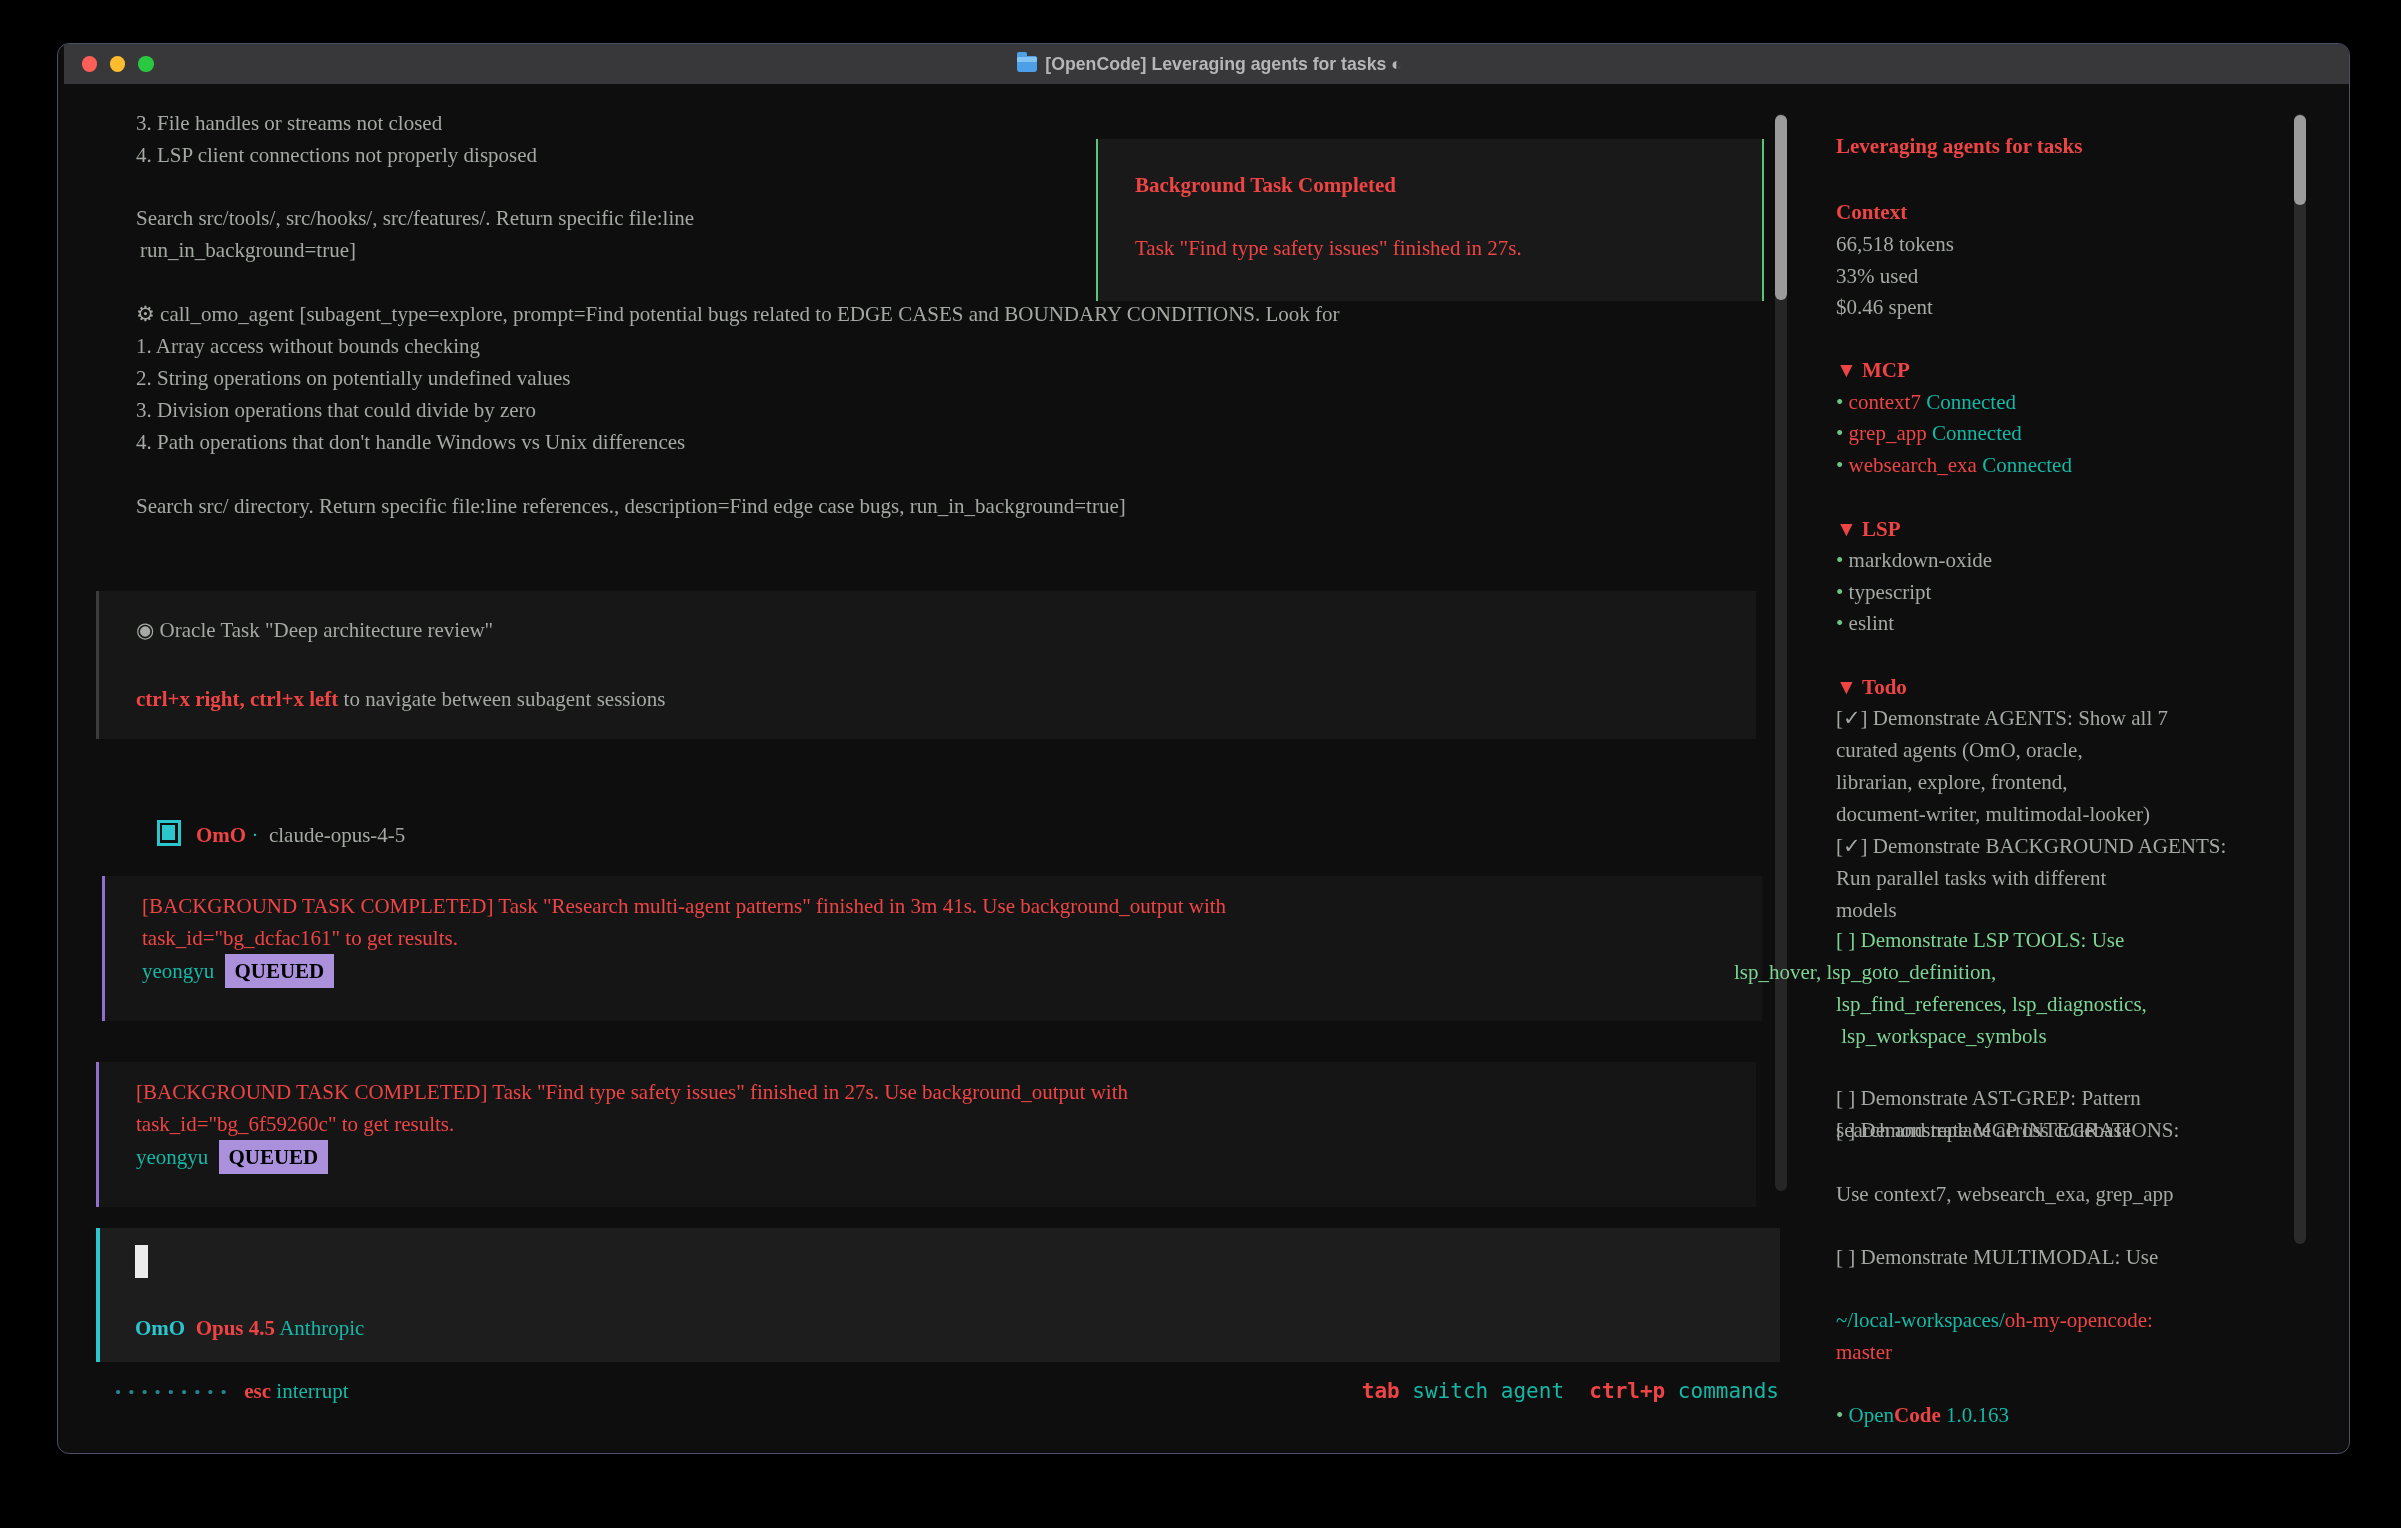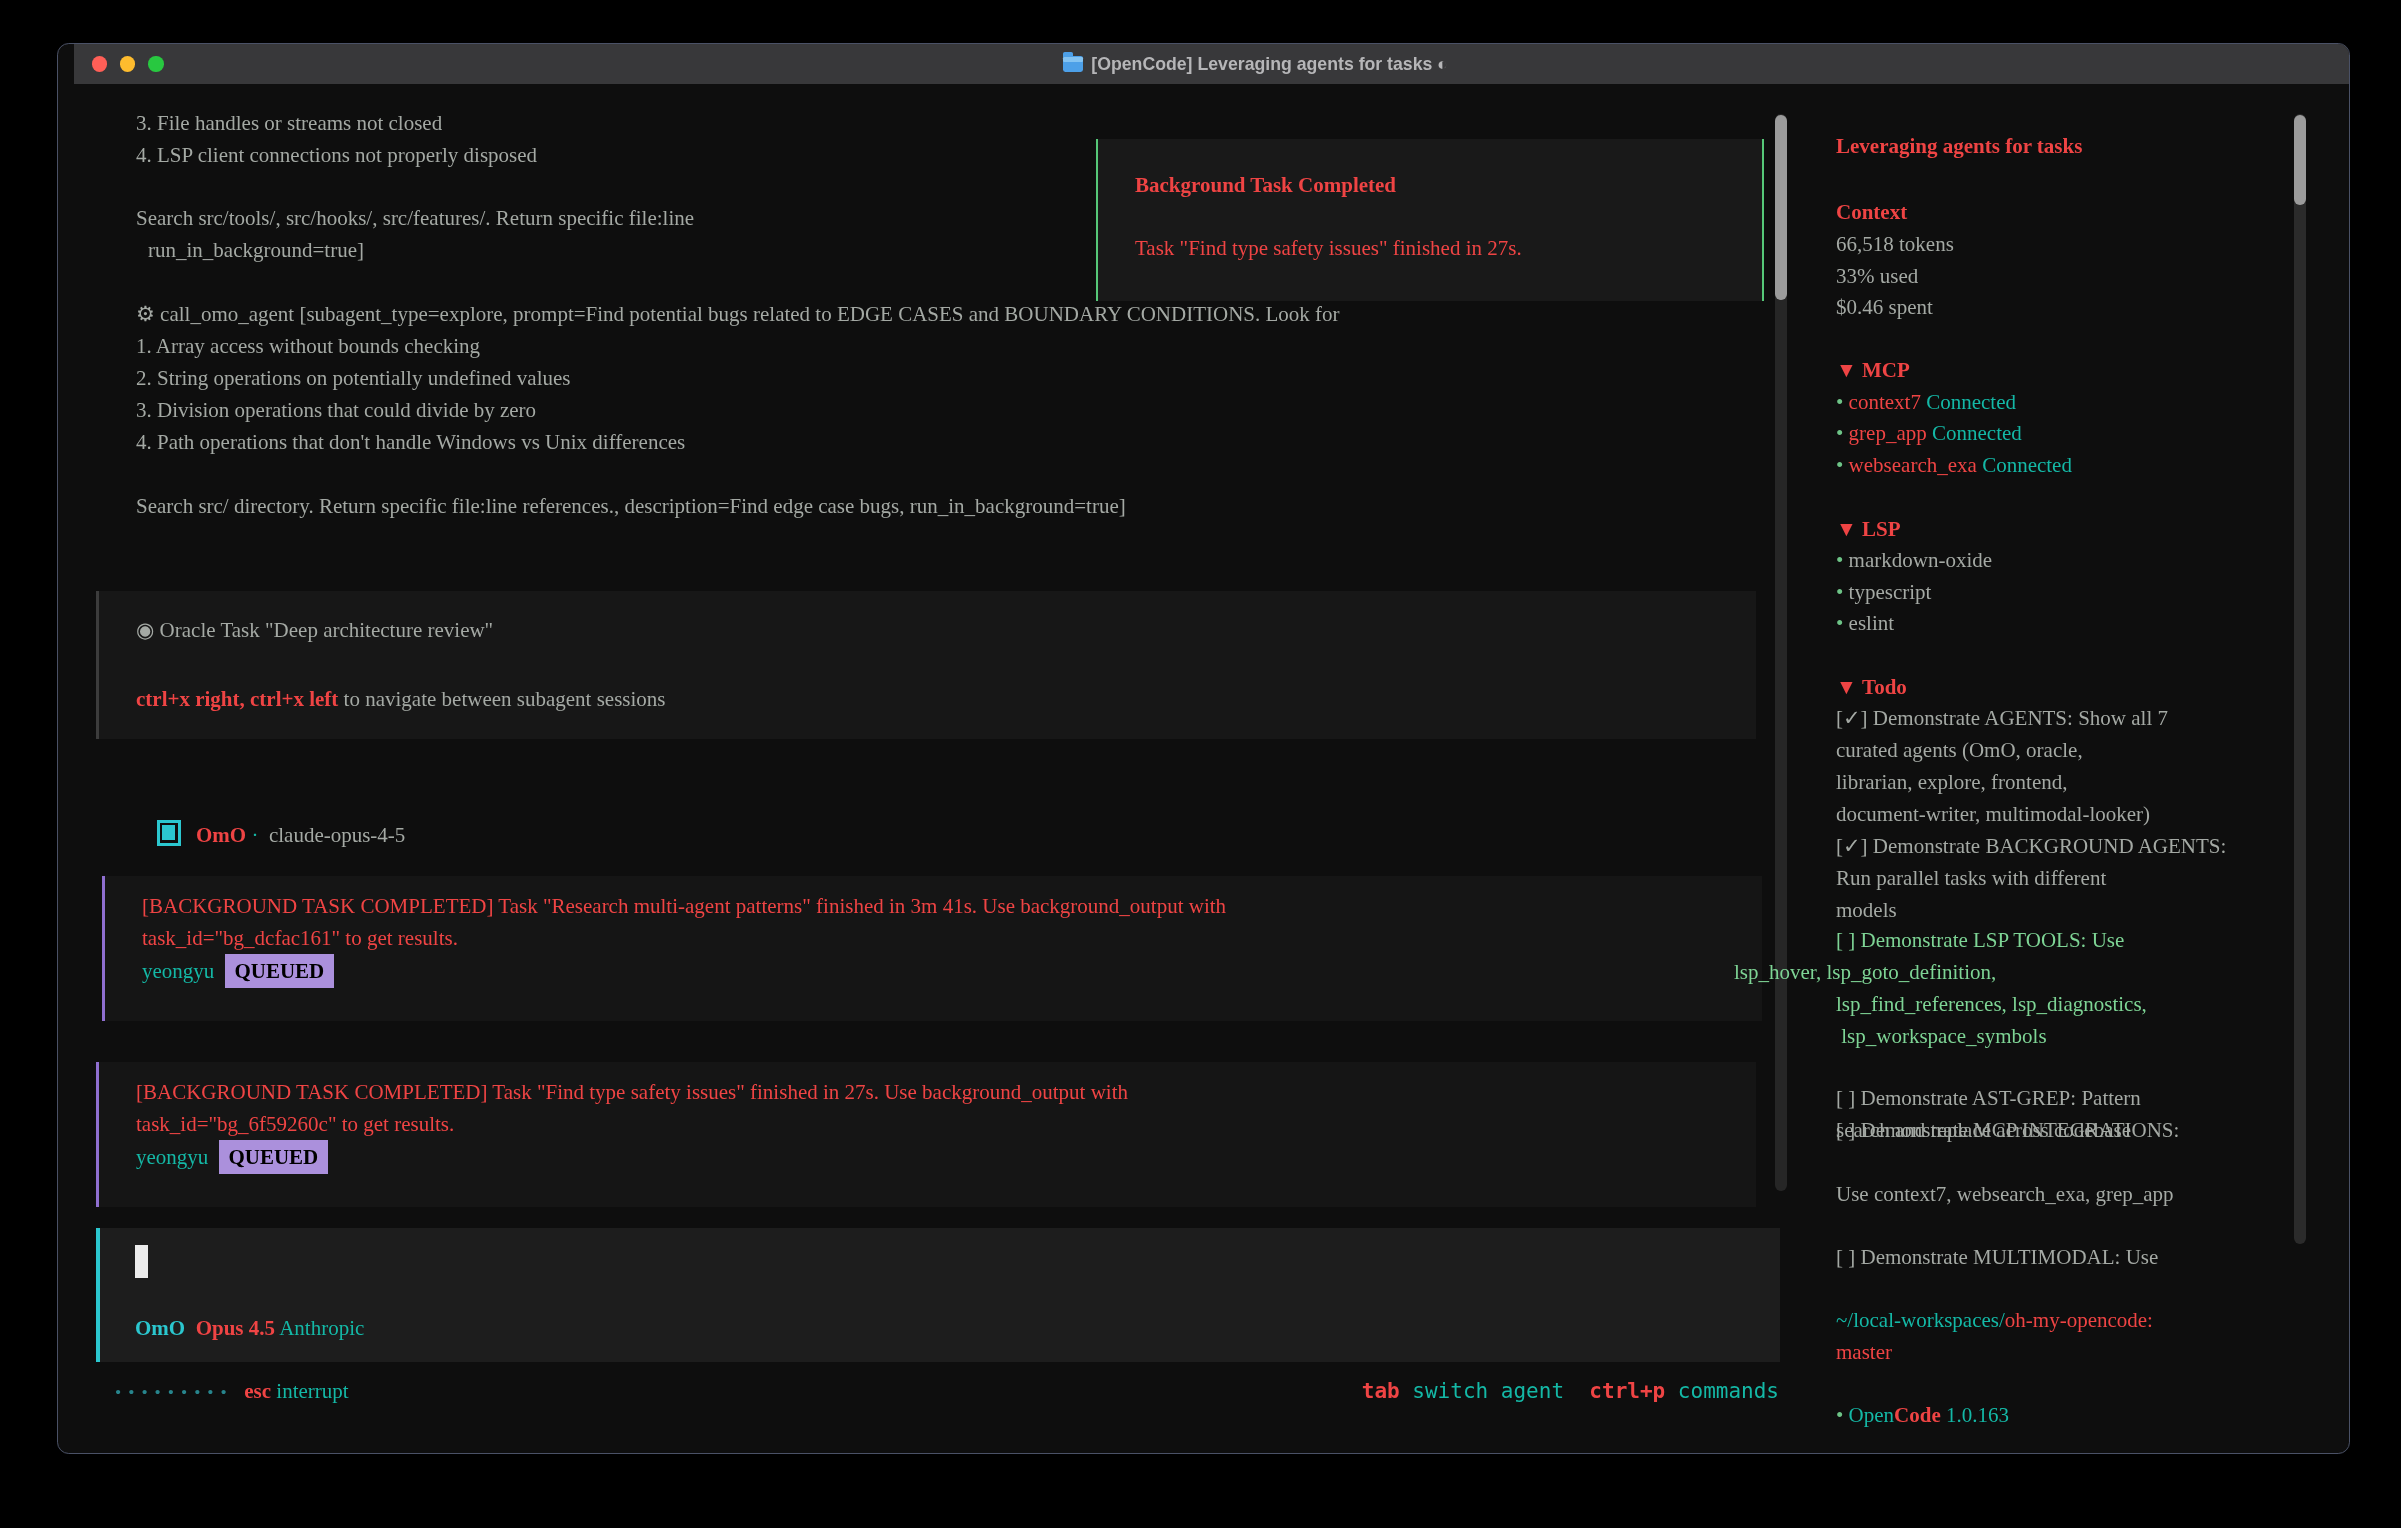--- a/index.html
+++ b/index.html
@@ -1,24 +1,24 @@
 <!DOCTYPE html>
 <html style="font-size:9.5px"><head>
 <meta charset="utf-8">
 <style>
   html,body{margin:0;padding:0;background:#000;}
   body{width:2401px;height:1528px;position:relative;overflow:hidden;
        font-family:"DejaVu Sans Mono",monospace;}
   .window{position:absolute;left:57px;top:43px;width:2293px;height:1411px;
           background:#0e0e0e;border:1.8px solid #4a5166;border-radius:11.8px;
           overflow:hidden;box-sizing:border-box;}
-  .titlebar{position:absolute;left:16px;top:0;width:100%;height:40px;background:#38383a;
+  .titlebar{position:absolute;left:6px;top:0;width:100%;height:40px;background:#38383a;
             display:flex;align-items:center;justify-content:center;
             font-family:"Liberation Sans",sans-serif;font-weight:bold;
-            font-size:17.7px;color:#b6b6b8;padding-left:36px;}
+            font-size:17.7px;color:#b6b6b8;}
   .lights{position:absolute;left:17.7px;top:0;height:40px;display:flex;align-items:center;gap:13px;}
   .light{width:15.4px;height:15.4px;border-radius:50%;}
   .light.red{background:#ff5f57;} .light.yellow{background:#febc2e;} .light.green{background:#28c840;}
   .title-icon{display:inline-block;position:relative;width:20px;height:16.5px;margin-right:8.3px;
               background:#4da0e8;border-radius:2.4px;}
   .title-icon::before{content:"";position:absolute;left:0;top:-3.5px;width:9.5px;height:4.7px;
               background:#4da0e8;border-radius:1.8px 1.8px 0 0;}
   .title-icon::after{content:"";position:absolute;left:0;top:1.2px;width:100%;height:4.7px;
               background:#83c3f2;border-radius:1.2px;}
   .r{position:absolute;white-space:pre;font-size:21px;line-height:32px;font-family:Liberation Serif, serif;}
@@ -49,21 +49,21 @@
       <div class="light yellow"></div>
       <div class="light green"></div>
     </div>
     <span class="title-icon"></span>
     <span>[OpenCode] Leveraging agents for tasks ◐</span>
   </div>
 
   <div class="r gray" style="left:78px;top:63px">3. File handles or streams not closed</div>
   <div class="r gray" style="left:78px;top:95px">4. LSP client connections not properly disposed</div>
   <div class="r gray" style="left:78px;top:158px">Search src/tools/, src/hooks/, src/features/. Return specific file:line</div>
-  <div class="r gray" style="left:90px;top:190px">run_in_background=true]</div>
+  <div class="r gray" style="left:82px;top:190px">run_in_background=true]</div>
 
   <div class="r gray" style="left:78px;top:254px"><span>⚙</span><span> call_omo_agent [subagent_type=explore, prompt=Find potential bugs related to EDGE CASES and BOUNDARY CONDITIONS. Look for</span></div>
   <div class="r gray" style="left:78px;top:286px">1. Array access without bounds checking</div>
   <div class="r gray" style="left:78px;top:318px">2. String operations on potentially undefined values</div>
   <div class="r gray" style="left:78px;top:350px">3. Division operations that could divide by zero</div>
   <div class="r gray" style="left:78px;top:382px">4. Path operations that don't handle Windows vs Unix differences</div>
   <div class="r gray" style="left:78px;top:446px">Search src/ directory. Return specific file:line references., description=Find edge case bugs, run_in_background=true]</div>
 
   <div class="box notif" style="left:1038px;top:95px;width:668px;height:162px">
     <div class="r white b" style="left:37px;top:29.5px">Background Task Completed</div>

